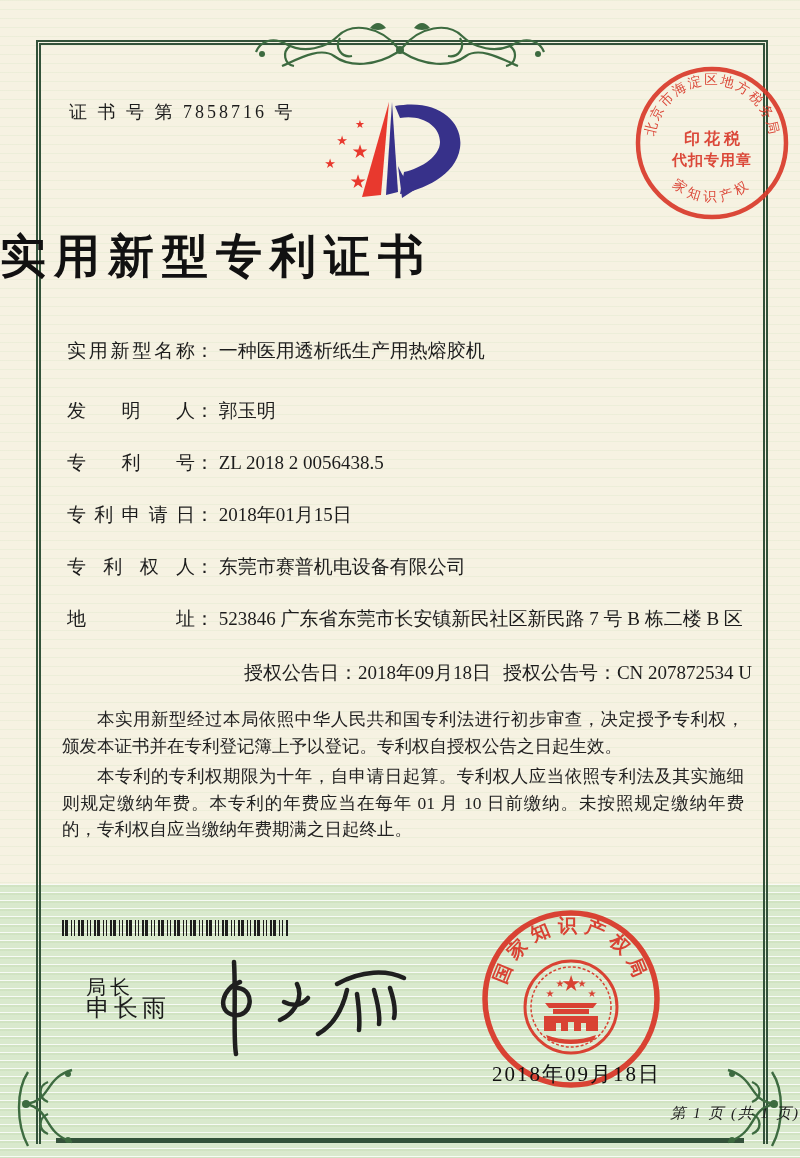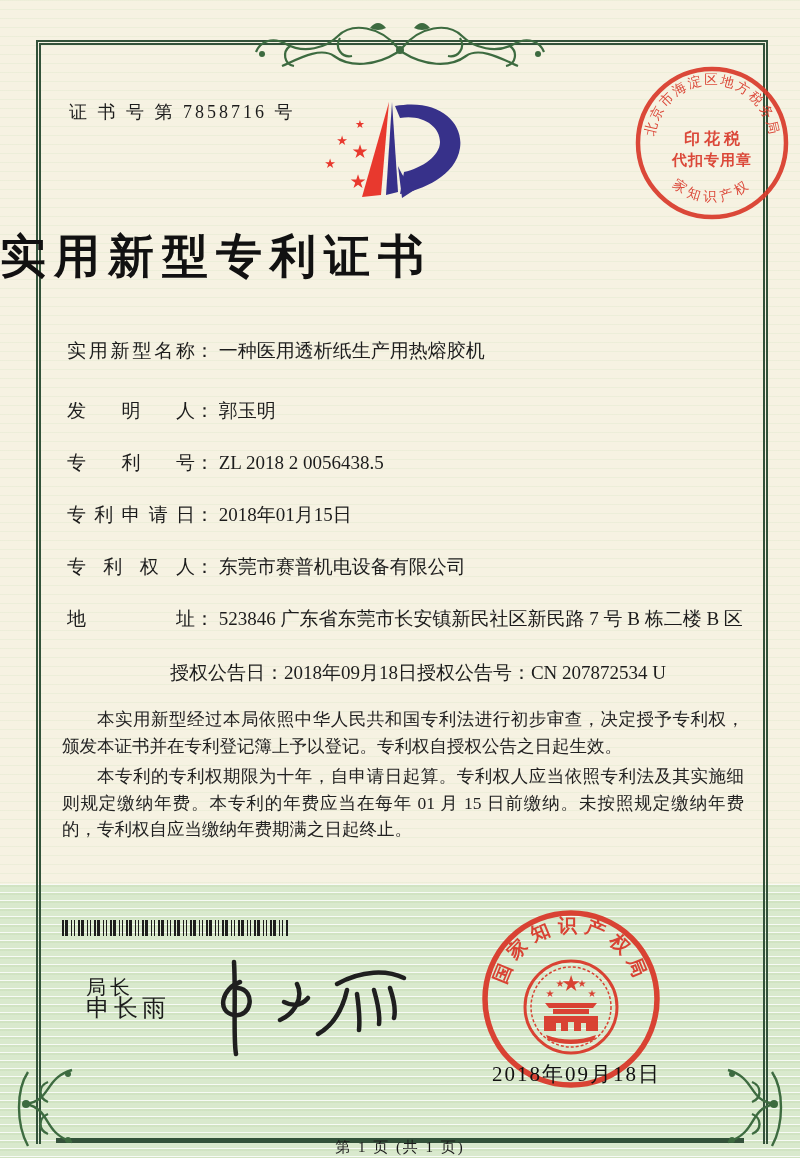--- a/index.html
+++ b/index.html
@@ -24,32 +24,32 @@
   .corner.bl{left:8px;top:1066px;}
   .corner.br{right:8px;top:1066px;transform:scaleX(-1);}
   .cert-no{position:absolute;left:69px;top:100px;font-size:18px;letter-spacing:3px;z-index:2;}
   .logo{position:absolute;left:300px;top:100px;z-index:2;}
   .title{position:absolute;left:0;width:100%;top:226px;text-align:left;font-size:46px;font-weight:600;letter-spacing:8px;color:#111;z-index:2;}
   .fields{position:absolute;left:58px;top:0;width:690px;z-index:2;font-size:19px;}
   .frow{position:absolute;left:9px;}
   .flabel{display:inline-block;width:128px;text-align:justify;text-align-last:justify;vertical-align:top;}
   .fcolon{display:inline-block;vertical-align:top;}
   .fvalue{display:inline-block;vertical-align:top;max-width:552px;line-height:26px;}
-  .grant-row{position:absolute;left:15px;top:660px;width:690px;display:flex;justify-content:center;}
+  .grant-row{position:absolute;left:4px;top:660px;width:690px;display:flex;justify-content:flex-end;gap:12px;}
   .paras{position:absolute;left:58px;right:52px;top:702px;z-index:2;font-size:17.5px;line-height:26.5px;text-align:justify;color:#222;}
   .paras p{margin:4px;text-indent:2em;}
   .barcode{position:absolute;left:62px;top:920px;width:226px;height:16px;z-index:2;
     background:repeating-linear-gradient(90deg,#1d1d1d 0 2px,transparent 2px 3px,#1d1d1d 3px 6px,transparent 6px 9px,#1d1d1d 9px 10px,transparent 10px 12px,#1d1d1d 12px 13px,transparent 13px 16px);}
   .director-title{position:absolute;left:86px;top:974px;font-size:20px;letter-spacing:4px;z-index:2;}
   .director-name{position:absolute;left:86px;top:968px;font-size:24px;letter-spacing:4px;z-index:2;margin-top:24px;}
   .signature{position:absolute;left:200px;top:952px;z-index:3;}
   .tax-stamp{position:absolute;left:624px;top:52px;z-index:4;opacity:.92;}
   .bottom-seal{position:absolute;left:478px;top:903px;z-index:3;opacity:.95;}
   .seal-date{position:absolute;left:492px;top:1060px;font-size:21px;letter-spacing:2px;color:#111;z-index:4;}
-  .footer{position:absolute;left:0;width:100%;top:1138px;text-align:center;font-size:15px;letter-spacing:2px;z-index:2;}
+  .footer{position:absolute;left:0;width:100%;top:1104px;text-align:right;font-size:15px;letter-spacing:2px;z-index:2;font-style:italic;}
   svg text{font-family:"Liberation Serif","DejaVu Serif",serif;}
 </style>
 </head>
 <body>
 
 <div class="page">
 
   <div class="green-band"></div>
 
   <div class="frame"></div>
@@ -148,21 +148,21 @@
       <span class="fvalue">523846 广东省东莞市长安镇新民社区新民路 7 号 B 栋二楼 B 区</span>
     </div>
     <div class="grant-row">
       <span><span>授权公告日：</span><span>2018年09月18日</span></span>
       <span><span>授权公告号：</span><span>CN 207872534 U</span></span>
     </div>
   </div>
 
   <div class="paras">
     <p>本实用新型经过本局依照中华人民共和国专利法进行初步审查，决定授予专利权，颁发本证书并在专利登记簿上予以登记。专利权自授权公告之日起生效。</p>
-    <p>本专利的专利权期限为十年，自申请日起算。专利权人应当依照专利法及其实施细则规定缴纳年费。本专利的年费应当在每年 01 月 15 日前缴纳。未按照规定缴纳年费的，专利权自应当缴纳年费期满之日起终止。</p>
+    <p>本专利的专利权期限为十年，自申请日起算。专利权人应当依照专利法及其实施细则规定缴纳年费。本专利的年费应当在每年 01 月 10 日前缴纳。未按照规定缴纳年费的，专利权自应当缴纳年费期满之日起终止。</p>
   </div>
 
   <div class="barcode"></div>
 
   <div class="director-title">局长</div>
   <div class="director-name">申长雨</div>
 
   <svg class="signature" width="220" height="110" viewBox="0 0 220 110">
     <g fill="none" stroke="#1f1f1f" stroke-width="4.5" stroke-linecap="round">
       <path d="M40,30 C22,36 16,60 34,63 C52,66 56,38 38,36"></path>

